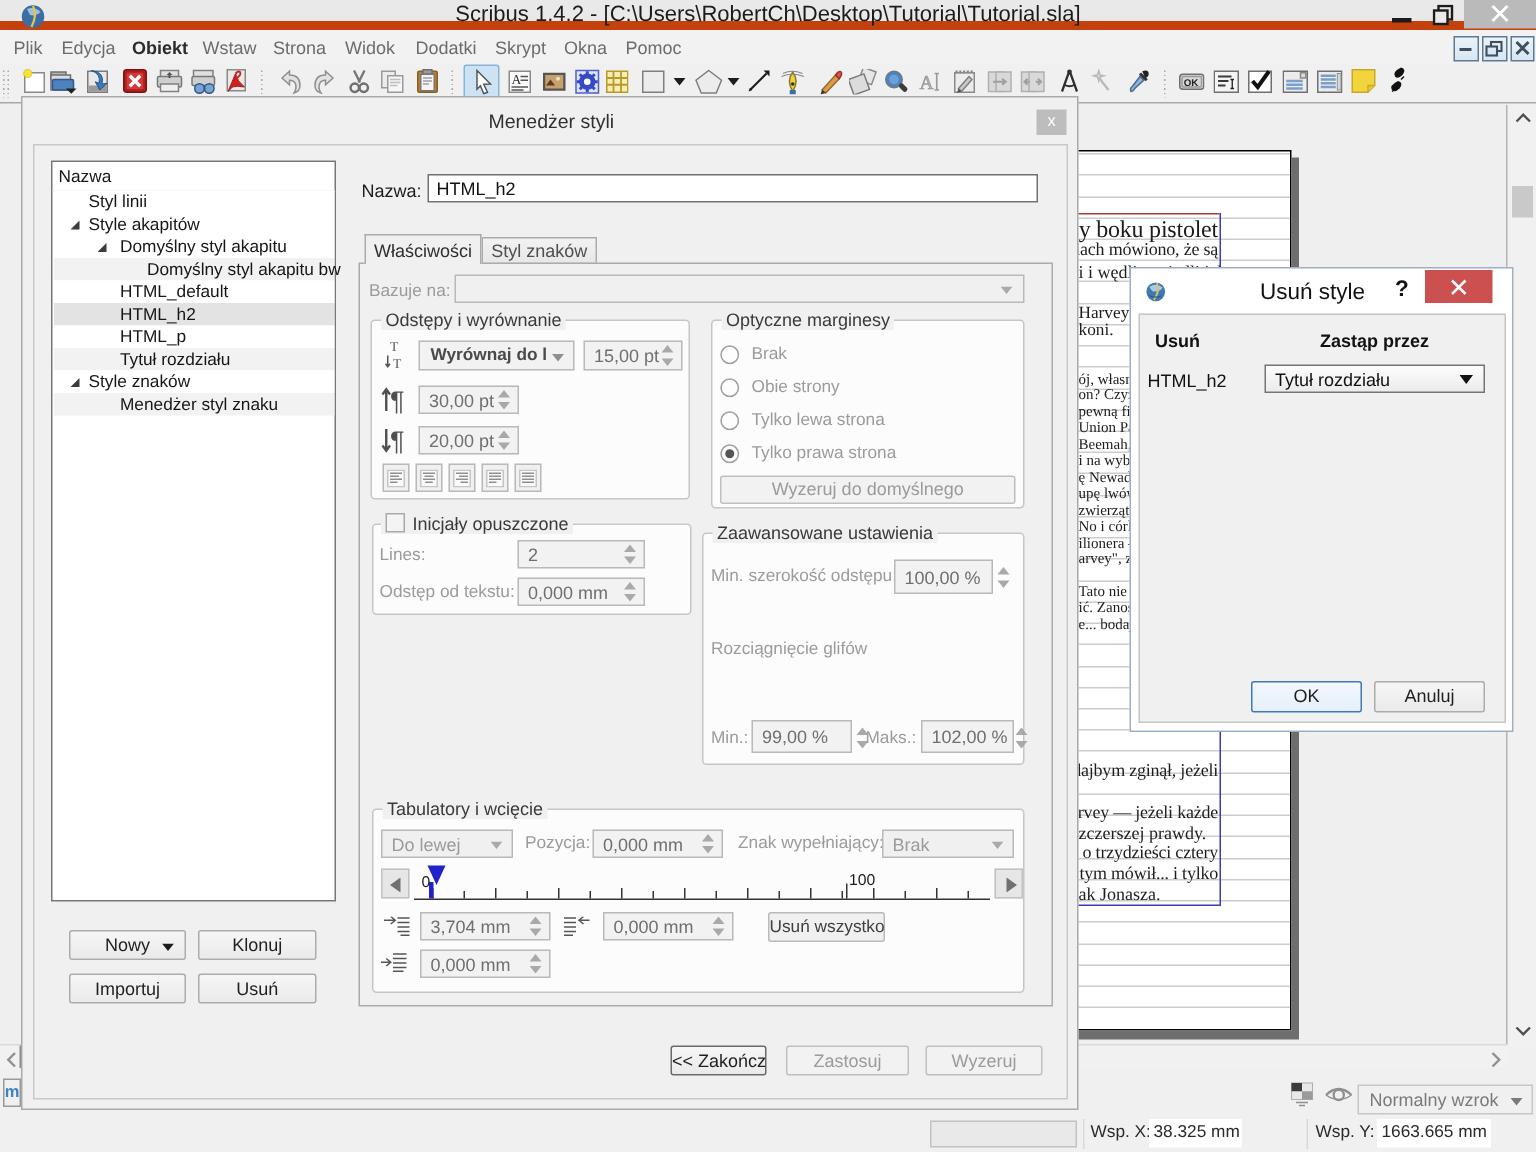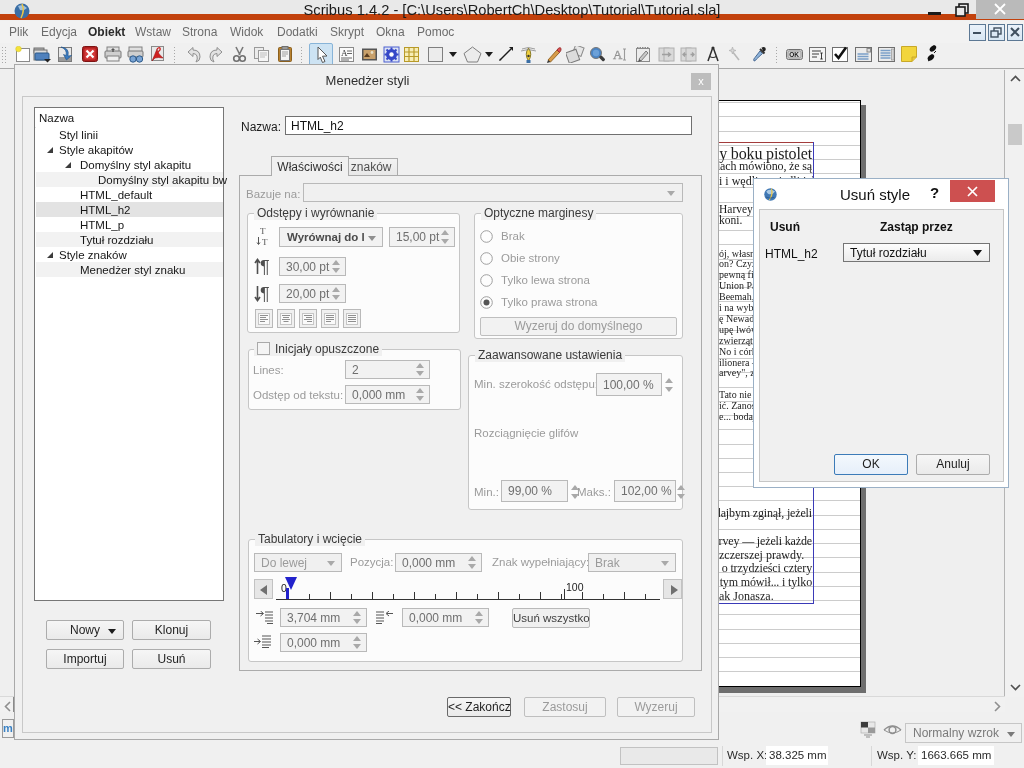--- a/index.html
+++ b/index.html
@@ -496,21 +496,21 @@
   <div class="btn" style="left:31px; top:555px; width:78px; height:20px; line-height:18px;">Nowy <svg style="position:absolute; right:7px; top:8px;" width="8" height="5">
           <path d="M0 0 L8 0 L4 5 Z" fill="#1c1c1c"></path>
         </svg></div>
   <div class="btn" style="left:117px; top:555px; width:79px; height:20px; line-height:18px;">Klonuj</div>
   <div class="btn" style="left:31px; top:584px; width:78px; height:20px; line-height:18px;">Importuj</div>
   <div class="btn" style="left:117px; top:584px; width:79px; height:20px; line-height:18px;">Usuń</div>
   <div style="position:absolute; left:226px; top:55px; font-size:12px; color:#1c1c1c;">Nazwa:</div>
   <div style="position:absolute; left:270px; top:51px; width:407px; height:19px; background:#fff; border:1px solid #707070;">
         <span style="position:absolute; left:5px; top:2px; font-size:12px; color:#111;">HTML_h2</span>
       </div>
-  <div class="tab" style="left:228px; top:91px; width:78px; height:20px; background:#f0f0f0; border:1px solid #ababab; border-bottom:none; color:#2f2f2f; line-height:20px; z-index:3;margin-left:28px;">Właściwości</div>
+  <div class="tab" style="left:228px; top:91px; width:78px; height:20px; background:#f0f0f0; border:1px solid #ababab; border-bottom:none; color:#2f2f2f; line-height:20px; z-index:3;">Właściwości</div>
   <div class="tab" style="left:306px; top:93px; width:77px; height:18px; background:linear-gradient(#f2f2f2,#e8e8e8); border:1px solid #ababab; color:#4f4f4f; line-height:17px; z-index:1;">Styl znaków</div>
   <div style="position:absolute; left:224px; top:110px; width:463px; height:496px; background:#f0f0f0; border:1px solid #ababab; z-index:2;" id="tabpanel"></div>
   <div style="position:absolute; left:0; top:0; width:705px; height:674px; z-index:4; pointer-events:none;">
   <div class="lbl-dis" style="left:231px; top:123px;">Bazuje na:</div>
   <div class="combo-dis" style="left:288px; top:118px; width:380px; height:19px;">
           <svg style="position:absolute; right:6px; top:7px;" width="9" height="6">
             <path d="M0 0 L8 0 L4 5 Z" fill="#a9a9a9"></path>
           </svg>
         </div>
   <div class="grp" style="left:232px; top:148px; width:213px; height:120px;">

